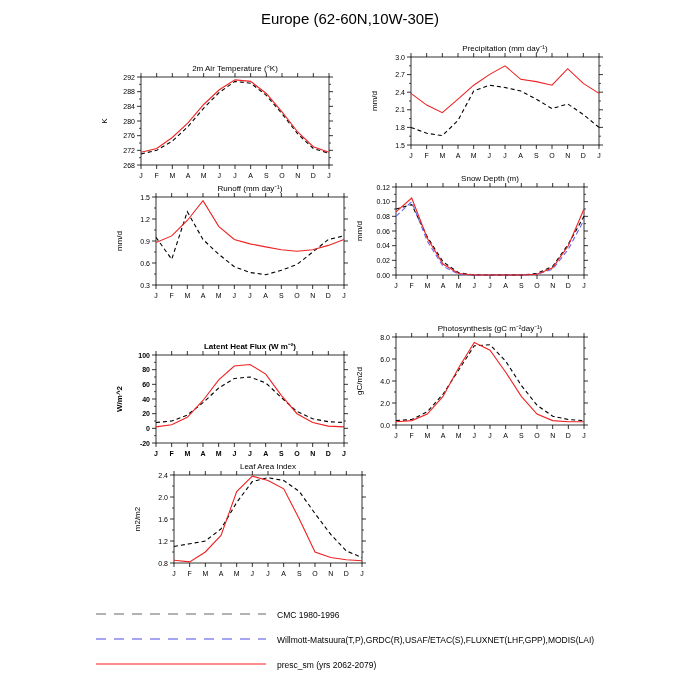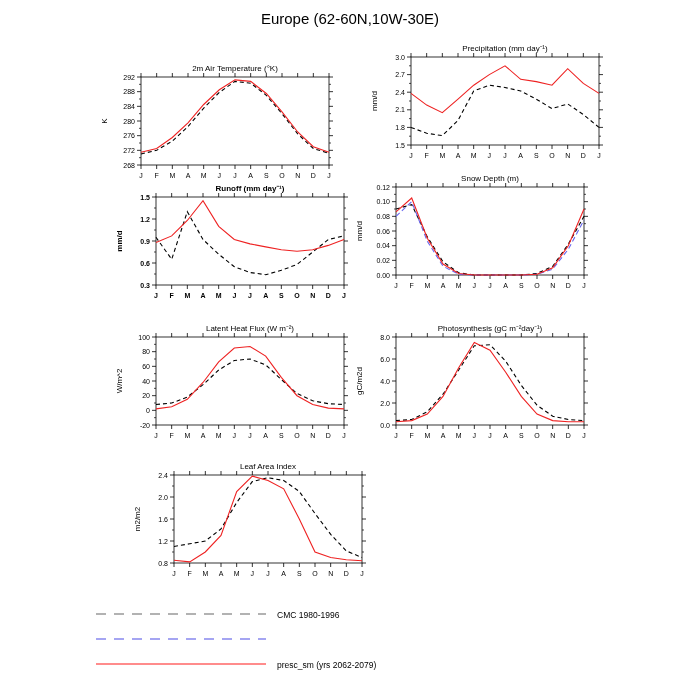--- a/index.html
+++ b/index.html
@@ -5,23 +5,23 @@
   html,body{margin:0;padding:0;background:#ffffff;}
   body{font-family:"Liberation Sans", sans-serif;}
   #figure{position:relative;width:700px;height:700px;background:#ffffff;overflow:hidden;}
   #main-title{position:absolute;left:0;top:10px;width:700px;text-align:center;
     font-size:15px;color:#000;}
   .cell{position:absolute;width:244px;height:122px;}
   .cell svg{display:block;}
   svg text{font-family:"Liberation Sans", sans-serif;fill:#000;}
   #cell-temp{left:95px;top:42px;margin-top:20px;}
   #cell-precip{left:365px;top:42px;}
-  #cell-runoff{left:110px;top:182px;font-weight:bold;}
+  #cell-runoff{left:110px;top:182px;}
   #cell-snow{left:350px;top:172px;}
-  #cell-lhf{left:110px;top:322px;}
+  #cell-lhf{left:110px;top:340px;font-weight:bold;}
   #cell-photo{left:350px;top:322px;text-decoration:underline;}
   #cell-lai{left:128px;top:460px;}
   #legend{position:absolute;left:95px;top:602px;}
   .legend-row{display:flex;align-items:center;height:25px;}
   .legend-row svg{margin-right:10px;}
   .legend-label{font-size:8.5px;color:#000;white-space:nowrap;}
 </style>
 </head>
 <body>
 
@@ -566,20 +566,21 @@
     <div class="legend-row">
       <span class="legend-line"><svg width="172" height="12">
             <line x1="1" x2="171" y1="6" y2="6" stroke="#999999" stroke-width="1.3" stroke-dasharray="10,8"></line>
           </svg></span>
       <span class="legend-label">CMC 1980-1996</span>
     </div>
     <div class="legend-row">
       <span class="legend-line"><svg width="172" height="12">
             <line x1="1" x2="171" y1="6" y2="6" stroke="#8888ee" stroke-width="1.3" stroke-dasharray="10,8"></line>
           </svg></span>
+      <span class="legend-label">Willmott-Matsuura(T,P),GRDC(R),USAF/ETAC(S),FLUXNET(LHF,GPP),MODIS(LAI)</span>
     </div>
     <div class="legend-row">
       <span class="legend-line"><svg width="172" height="12">
             <line x1="1" x2="171" y1="6" y2="6" stroke="#ff6666" stroke-width="1.3"></line>
           </svg></span>
       <span class="legend-label">presc_sm (yrs 2062-2079)</span>
     </div>
   </div>
 </div>
 

